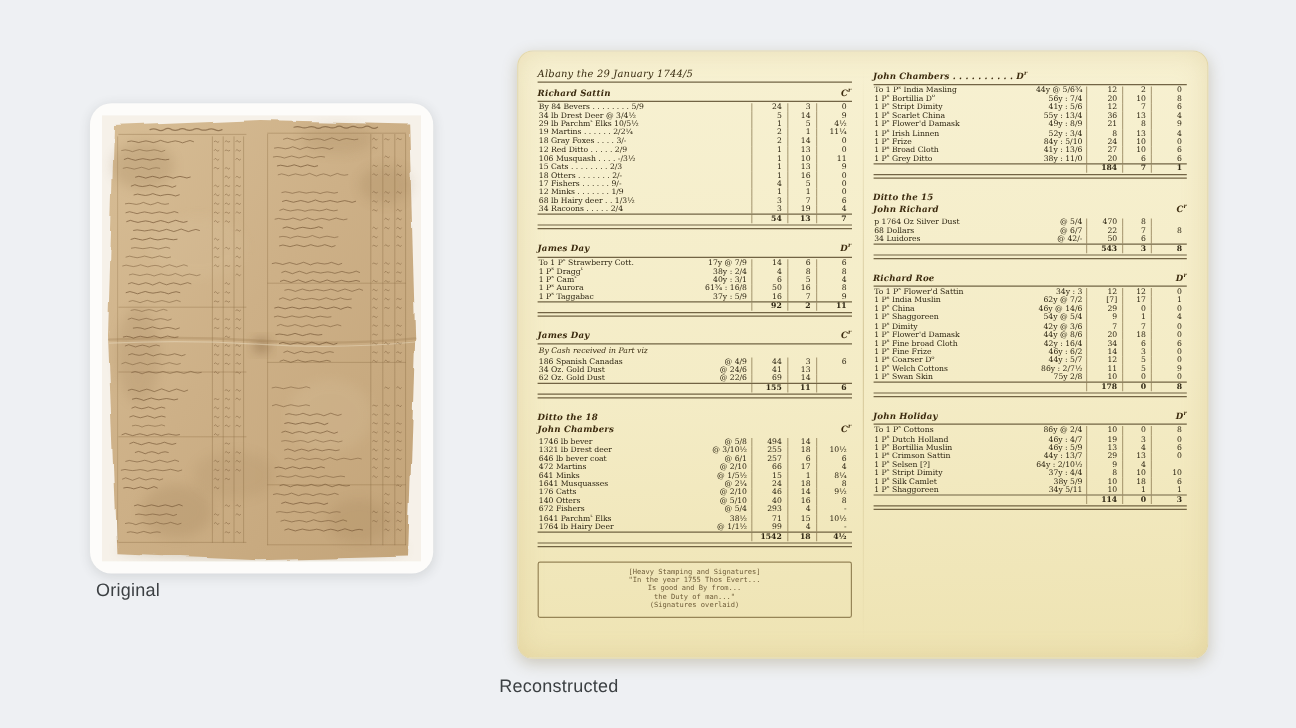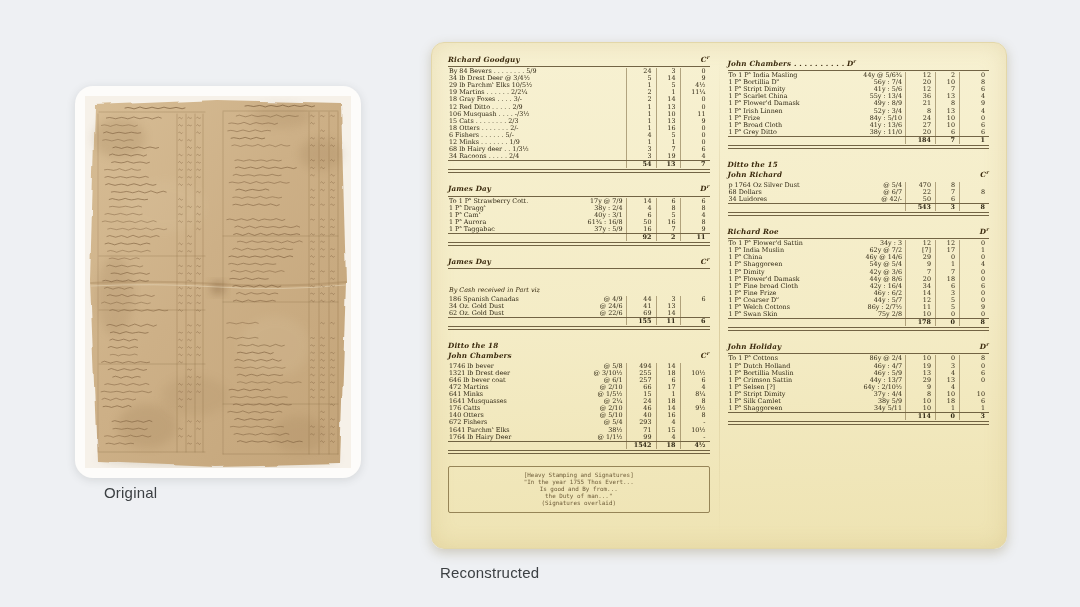--- a/index.html
+++ b/index.html
@@ -6,21 +6,21 @@
   body{width:1080px;height:607px;background:#eef0f3;position:relative;overflow:hidden;
        font-family:"Liberation Sans",sans-serif;}
   .stage{position:absolute;inset:0;}
 
   
   .original-card{position:absolute;left:75px;top:86px;width:286px;height:392px;margin:0;
     background:#fdfcfa;border-radius:18px;box-shadow:0 2px 10px rgba(60,64,67,.14);
     padding:10px;box-sizing:border-box;}
   .original-card svg{width:100%;height:100%;display:block;}
 
-  .caption{position:absolute;font-size:15px;color:#3c4043;letter-spacing:.2px;margin-left:24px;}
+  .caption{position:absolute;font-size:15px;color:#3c4043;letter-spacing:.2px;}
   .cap-left{left:80px;top:484px;}
   .cap-right{left:416px;top:564px;}
 
   
   .ledger-card{position:absolute;left:431px;top:42px;width:576px;height:507px;box-sizing:border-box;
     background:linear-gradient(178deg,#f7f1d2 0%,#f4ecc6 55%,#eee3b2 100%);
     border:1px solid #e3d7a9;border-radius:13px;
     box-shadow:0 4px 12px rgba(120,100,50,.28), inset 0 0 22px rgba(185,155,85,.22);
     padding:13px 17px 10px 16px;display:flex;color:#2e2613;}
   .col{flex:1 1 0;min-width:0;font-family:"DejaVu Serif",serif;}
@@ -30,21 +30,21 @@
   .ledger-title{font:italic 400 8.3px/10px "DejaVu Serif",serif;color:#3a2d12;margin:0 0 5px 0;
     padding-bottom:2px;border-bottom:1px solid rgba(90,75,45,.85);letter-spacing:.15px;}
 
   .sec{margin-bottom:12px;}
   .sec-head{display:flex;align-items:flex-end;margin-bottom:1px;padding-bottom:1.5px;}
   .sec-head.ruled{border-bottom:1px solid rgba(90,75,45,.85);}
   .script{font:italic 700 7.2px/8.6px "DejaVu Serif",serif;color:#3b2a0e;letter-spacing:.15px;}
   .names .second{margin-top:1px;font-style:italic;}
   .side{margin-left:auto;}
   .side-inline{font:italic 700 7.2px "DejaVu Serif",serif;}
-  .intro{font:italic 400 6.4px/7.5px "DejaVu Serif",serif;color:#3a2d12;padding:17px 0 0 1px;}
+  .intro{font:italic 400 6.4px/7.5px "DejaVu Serif",serif;color:#3a2d12;padding:1px 0 0 1px;}
 
   .rows{margin-top:1px;}
   .row{display:grid;grid-template-columns:minmax(0,1fr) 50px 30px 24px 30px;
     font-size:6.4px;line-height:7.1px;height:7.1px;color:#2e2613;}
   .row .desc{padding-left:1px;white-space:nowrap;overflow:hidden;}
   .row .qty{text-align:right;padding-right:3px;white-space:nowrap;}
   .row .num{text-align:right;padding-right:4px;border-left:1px solid rgba(120,100,60,.55);white-space:nowrap;}
   .row.total{border-top:0.5px solid rgba(90,75,45,.85);font-weight:700;}
   .endrule{height:2px;border-top:1px solid rgba(90,75,45,.85);border-bottom:1px solid rgba(90,75,45,.85);margin-top:1px;}
   sup{font-size:70%;line-height:0;}
@@ -388,25 +388,26 @@
           <path d="M245.5,345.59999999999985 q1.0,-2.1 2.0,0 q1.0,1.7 2.0,0" stroke="#6d4e2e" stroke-width="0.7" opacity="0.5"></path>
           <path d="M40,12 q3.0,-1.1 6.0,0 q3.0,1.8 6.0,0 q3.0,-2.1 6.0,0 q3.0,1.2 6.0,0 q3.0,-1.6 6.0,0 q3.0,1.3 6.0,0 q3.0,-1.7 6.0,0 q3.0,0.9 6.0,0 q3.0,-1.2 6.0,0 q3.0,1.6 6.0,0" stroke="#6d4e2e" stroke-width="1" opacity="0.6"></path>
           <path d="M160,10 q2.9,-0.9 5.8,0 q2.9,1.0 5.8,0 q2.9,-1.1 5.8,0 q2.9,2.0 5.8,0 q2.9,-1.0 5.8,0 q2.9,1.1 5.8,0 q2.9,-1.9 5.8,0 q2.9,1.5 5.8,0 q2.9,-1.3 5.8,0 q2.9,0.9 5.8,0 q2.9,-1.7 5.8,0 q2.9,1.8 5.8,0" stroke="#6d4e2e" stroke-width="1" opacity="0.6"></path>
         </g>
       </svg>
   </figure>
   <div class="caption cap-left">Original</div>
 
   <section class="ledger-card">
     <div class="col col-left">
+      <h1 class="ledger-title">Albany the 29 January 1744/5</h1>
       <div>
           <div class="sec">
             <div class="sec-head ruled">
               <div class="names">
-                <div class="script">Richard Goodguy</div>
+                <div class="script">Richard Sattin</div>
               </div>
               <div class="side script">C<sup>r</sup></div>
             </div>
             <div class="rows">
               <div class="row">
                 <span class="desc">By 84 Bevers . . . . . . . . 5/9</span>
                 <span class="qty"></span>
                 <span class="num">24</span>
                 <span class="num">3</span>
                 <span class="num">0</span>
@@ -461,21 +462,21 @@
                 <span class="num">9</span>
               </div>
               <div class="row">
                 <span class="desc">18 Otters . . . . . . . 2/-</span>
                 <span class="qty"></span>
                 <span class="num">1</span>
                 <span class="num">16</span>
                 <span class="num">0</span>
               </div>
               <div class="row">
-                <span class="desc">6 Fishers . . . . . . 5/-</span>
+                <span class="desc">17 Fishers . . . . . . 9/-</span>
                 <span class="qty"></span>
                 <span class="num">4</span>
                 <span class="num">5</span>
                 <span class="num">0</span>
               </div>
               <div class="row">
                 <span class="desc">12 Minks . . . . . . . 1/9</span>
                 <span class="qty"></span>
                 <span class="num">1</span>
                 <span class="num">1</span>

